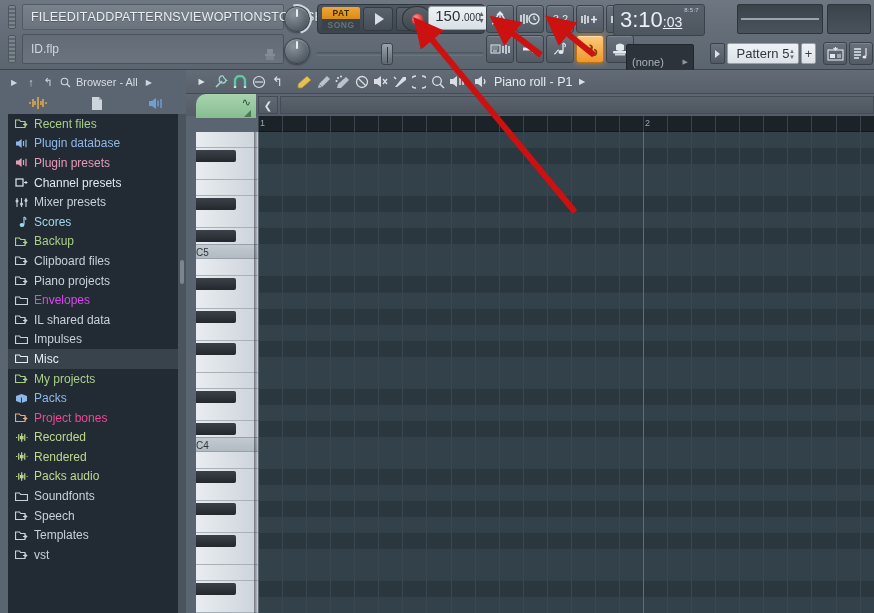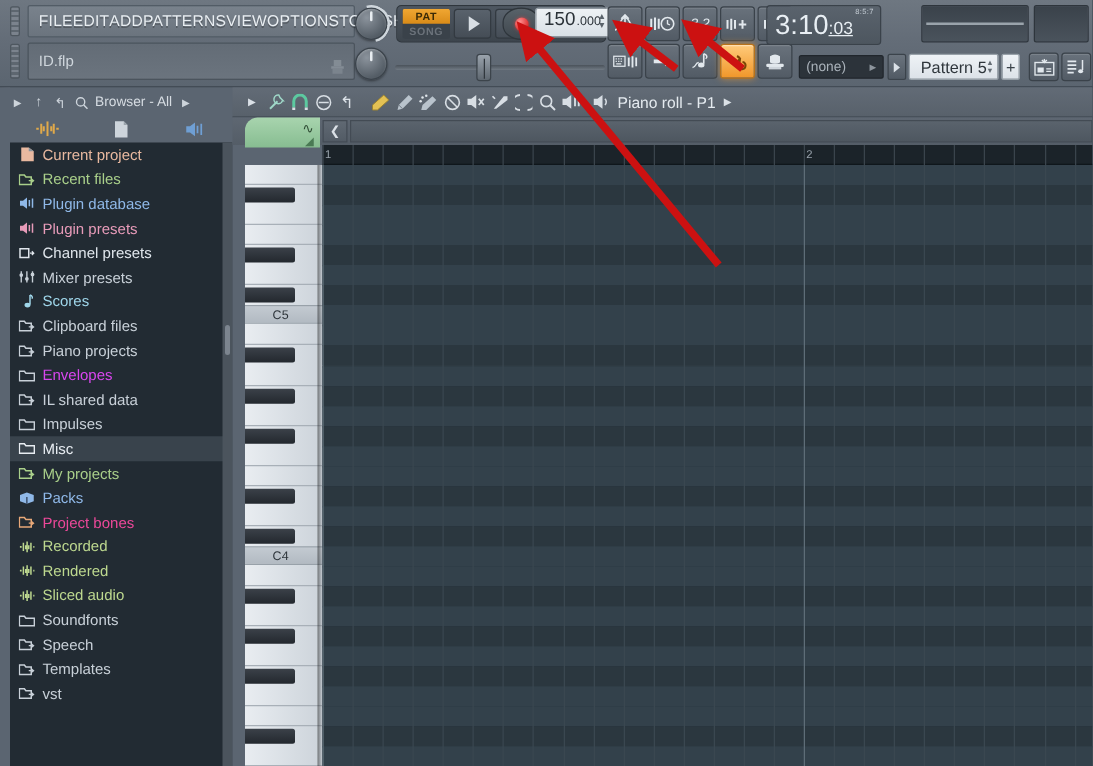--- a/index.html
+++ b/index.html
@@ -160,23 +160,23 @@
     position:absolute; top:4px; height:30px;
     background:linear-gradient(180deg,#3a424a,#4a535c);
     border:1px solid #2e353c; border-radius:2px;
   }
   .meterbox .line{
     position:absolute; left:3px; right:3px; top:13px; height:2px; background:#9aa3ab;
   }
 
   
   .nonedrop{
-    position:absolute; left:639px; top:44px; width:68px; height:19px;
+    position:absolute; left:626px; top:44px; width:68px; height:19px;
     background:#2c333a; border:1px solid #20262c; border-radius:2px;
-    display:flex; align-items:center; padding:0 5px; color:#aab2ba; font-size:11px;
+    display:flex; align-items:center; padding:17px 5px; color:#aab2ba; font-size:11px;
   }
   .nonedrop .arr{ position:absolute; right:5px; font-size:7px; color:#8d959d;}
   .patprev{
     position:absolute; left:710px; top:43px; width:15px; height:21px;
     background:linear-gradient(180deg,#6a737d,#515a64); border:1px solid #3b434b; border-radius:2px;
     display:flex;align-items:center;justify-content:center;
   }
   .patprev .a{width:0;height:0;border-left:5px solid #dbe1e7;border-top:4px solid transparent;border-bottom:4px solid transparent;}
   .patname{
     position:absolute; left:727px; top:43px; width:72px; height:21px;
@@ -284,21 +284,21 @@
   .wk{ position:absolute; left:0; width:62px; border-bottom:1px solid #a8b0b8; }
   .bk{
     position:absolute; left:0; width:40px; height:11px;
     background:linear-gradient(180deg,#3b4149,#23282e);
     border-radius:0 2px 2px 0;
   }
   .octlabel{
     position:absolute; left:0; width:62px; height:15px;
     background:linear-gradient(180deg,#c3cad1,#b2bac2);
     border-top:1px solid #98a1a9; border-bottom:1px solid #98a1a9;
-    color:#2d343a; font-size:10px; text-align:center; padding-right:5px; line-height:15px;
+    color:#2d343a; font-size:10px; text-align:left; padding-right:5px; line-height:15px;
   }
   .keys-shadow{
     position:absolute; left:68px; top:62px; width:4px; height:481px;
     background:linear-gradient(90deg,rgba(0,0,0,.45),rgba(0,0,0,0));
   }
 
   .grid{
     position:absolute; left:72px; top:62px; width:616px; height:481px;
     background:#2e3a42;
     overflow:hidden;
@@ -521,29 +521,20 @@
         <svg width="16" height="13" viewBox="0 0 16 13">
             <path d="M1 4 h3 l4 -3 v11 l-4 -3 h-3 Z" fill="#6f9fd4"></path>
             <path d="M10 3.5 v6 M13 2 v9" stroke="#6f9fd4" stroke-width="1.4"></path>
           </svg>
       </div>
     </div>
 
     <div class="browser-list" id="browser-list">
         <div class="bitem">
           <span class="bicon">
-            <svg width="12" height="13" viewBox="0 0 12 13">
-              <path d="M1 1 h6 l4 3 v8 h-10 Z" fill="#e9b9a0"></path>
-              <path d="M7 1 v3 h4" fill="#8a939b"></path>
-            </svg>
-          </span>
-          <span style="color: rgb(233, 185, 160);">Current project</span>
-        </div>
-        <div class="bitem">
-          <span class="bicon">
             <svg width="13" height="11" viewBox="0 0 13 11">
               <path d="M.5 9.5 L.5 2 h4 l1.2 1.5 h4.3 v6 Z" fill="none" stroke="#a9cf8a" stroke-width="1.2"></path>
               <path d="M8 6.5 h3.5 M10 5 l1.8 1.5 L10 8" stroke="#a9cf8a" stroke-width="1.1" fill="none"></path>
             </svg>
           </span>
           <span style="color: rgb(169, 207, 138);">Recent files</span>
         </div>
         <div class="bitem">
           <span class="bicon">
             <svg width="13" height="11" viewBox="0 0 13 11">
@@ -588,20 +579,29 @@
               <path d="M8 1 v7.5" stroke="#9fd6ea" stroke-width="1.2"></path>
               <ellipse cx="6" cy="9" rx="2.4" ry="1.9" fill="#9fd6ea"></ellipse>
               <path d="M8 1 Q10.6 2 9.6 4" stroke="#9fd6ea" stroke-width="1.1" fill="none"></path>
             </svg>
           </span>
           <span style="color: rgb(159, 214, 234);">Scores</span>
         </div>
         <div class="bitem">
           <span class="bicon">
             <svg width="13" height="11" viewBox="0 0 13 11">
+              <path d="M.5 9.5 L.5 2 h4 l1.2 1.5 h4.3 v6 Z" fill="none" stroke="#a9cf8a" stroke-width="1.2"></path>
+              <path d="M8 6.5 h3.5 M10 5 l1.8 1.5 L10 8" stroke="#a9cf8a" stroke-width="1.1" fill="none"></path>
+            </svg>
+          </span>
+          <span style="color: rgb(169, 207, 138);">Backup</span>
+        </div>
+        <div class="bitem">
+          <span class="bicon">
+            <svg width="13" height="11" viewBox="0 0 13 11">
               <path d="M.5 9.5 L.5 2 h4 l1.2 1.5 h4.3 v6 Z" fill="none" stroke="#c8d0d8" stroke-width="1.2"></path>
               <path d="M8 6.5 h3.5 M10 5 l1.8 1.5 L10 8" stroke="#c8d0d8" stroke-width="1.1" fill="none"></path>
             </svg>
           </span>
           <span style="color: rgb(200, 208, 216);">Clipboard files</span>
         </div>
         <div class="bitem">
           <span class="bicon">
             <svg width="13" height="11" viewBox="0 0 13 11">
               <path d="M.5 9.5 L.5 2 h4 l1.2 1.5 h4.3 v6 Z" fill="none" stroke="#c8d0d8" stroke-width="1.2"></path>
@@ -685,21 +685,21 @@
             </svg>
           </span>
           <span style="color: rgb(189, 216, 143);">Rendered</span>
         </div>
         <div class="bitem">
           <span class="bicon">
             <svg width="14" height="11" viewBox="0 0 14 11">
               <path d="M1 5.5 h1.5 M4 2 v7 M6 4 v3.5 M7.2 .8 v9.4 M8.6 4 v3.5 M10.5 2 v7 M12.5 5.5 h1" stroke="#bdd88f" stroke-width="1.3"></path>
             </svg>
           </span>
-          <span style="color: rgb(189, 216, 143);">Sliced audio</span>
+          <span style="color: rgb(189, 216, 143);">Packs audio</span>
         </div>
         <div class="bitem">
           <span class="bicon">
             <svg width="13" height="11" viewBox="0 0 13 11">
               <path d="M.5 9.5 L.5 2 h4 l1.2 1.5 h6.8 v6 Z" fill="none" stroke="#c8d0d8" stroke-width="1.2"></path>
             </svg>
           </span>
           <span style="color: rgb(200, 208, 216);">Soundfonts</span>
         </div>
         <div class="bitem">

